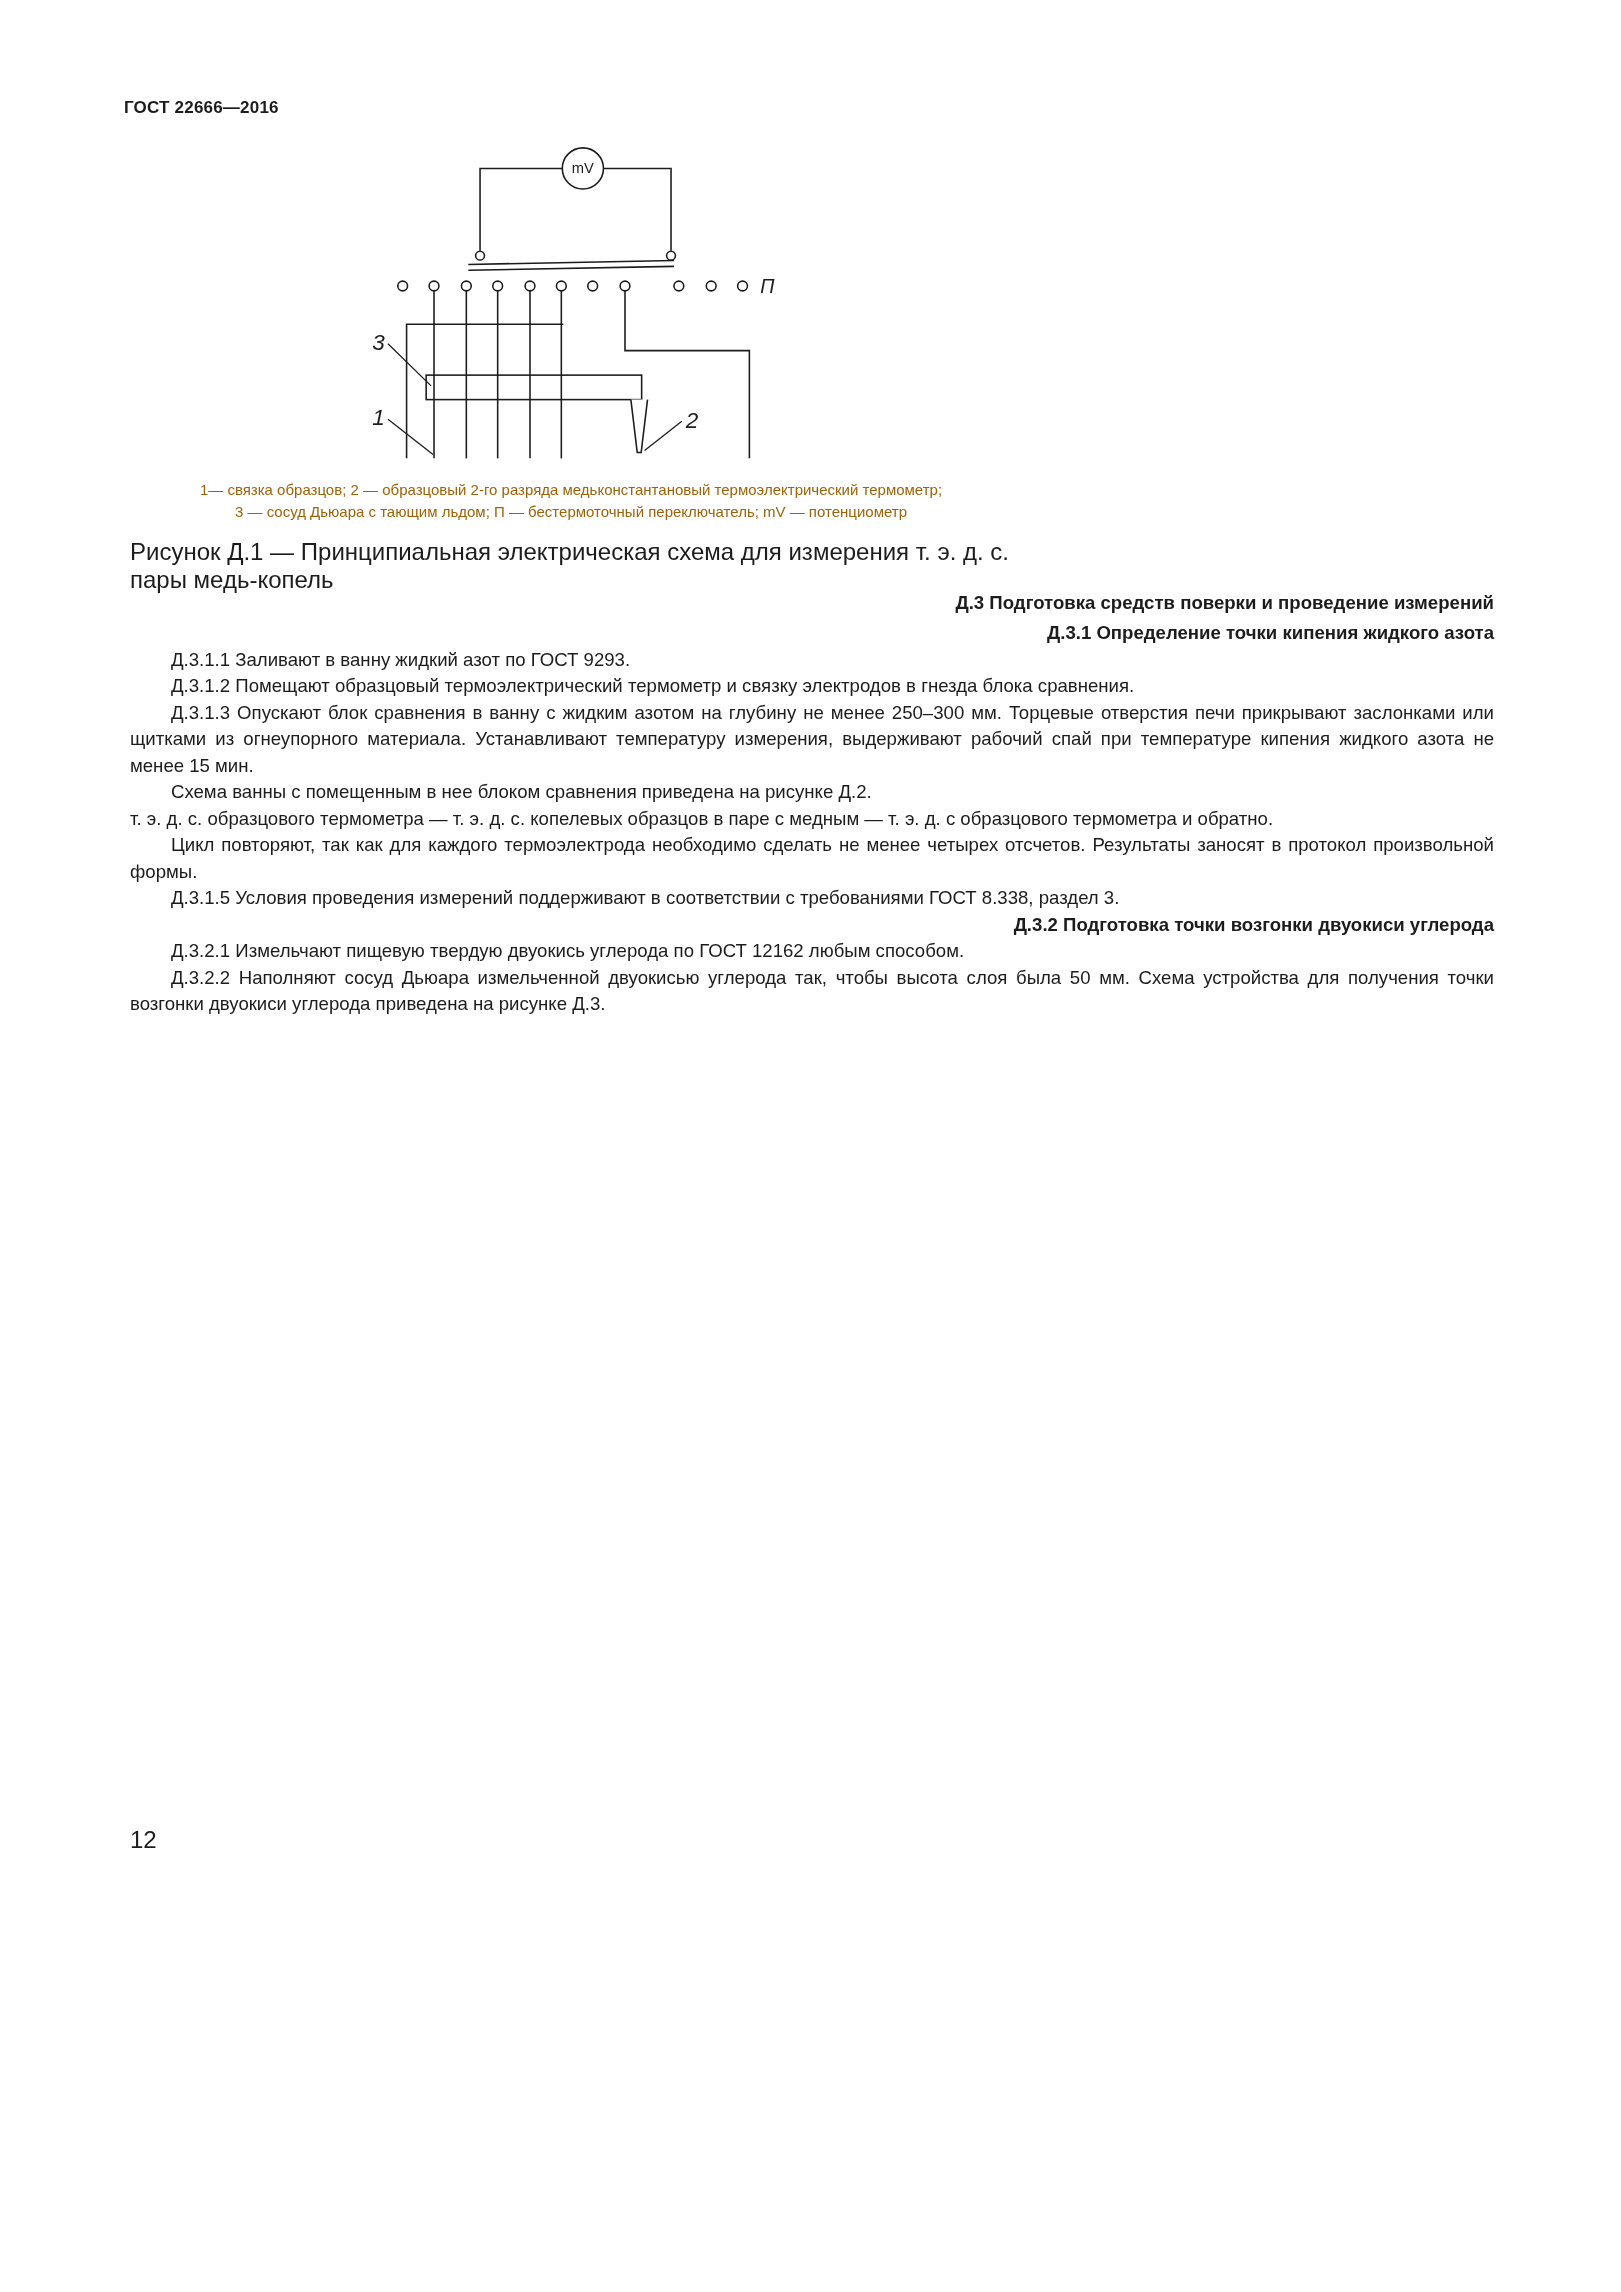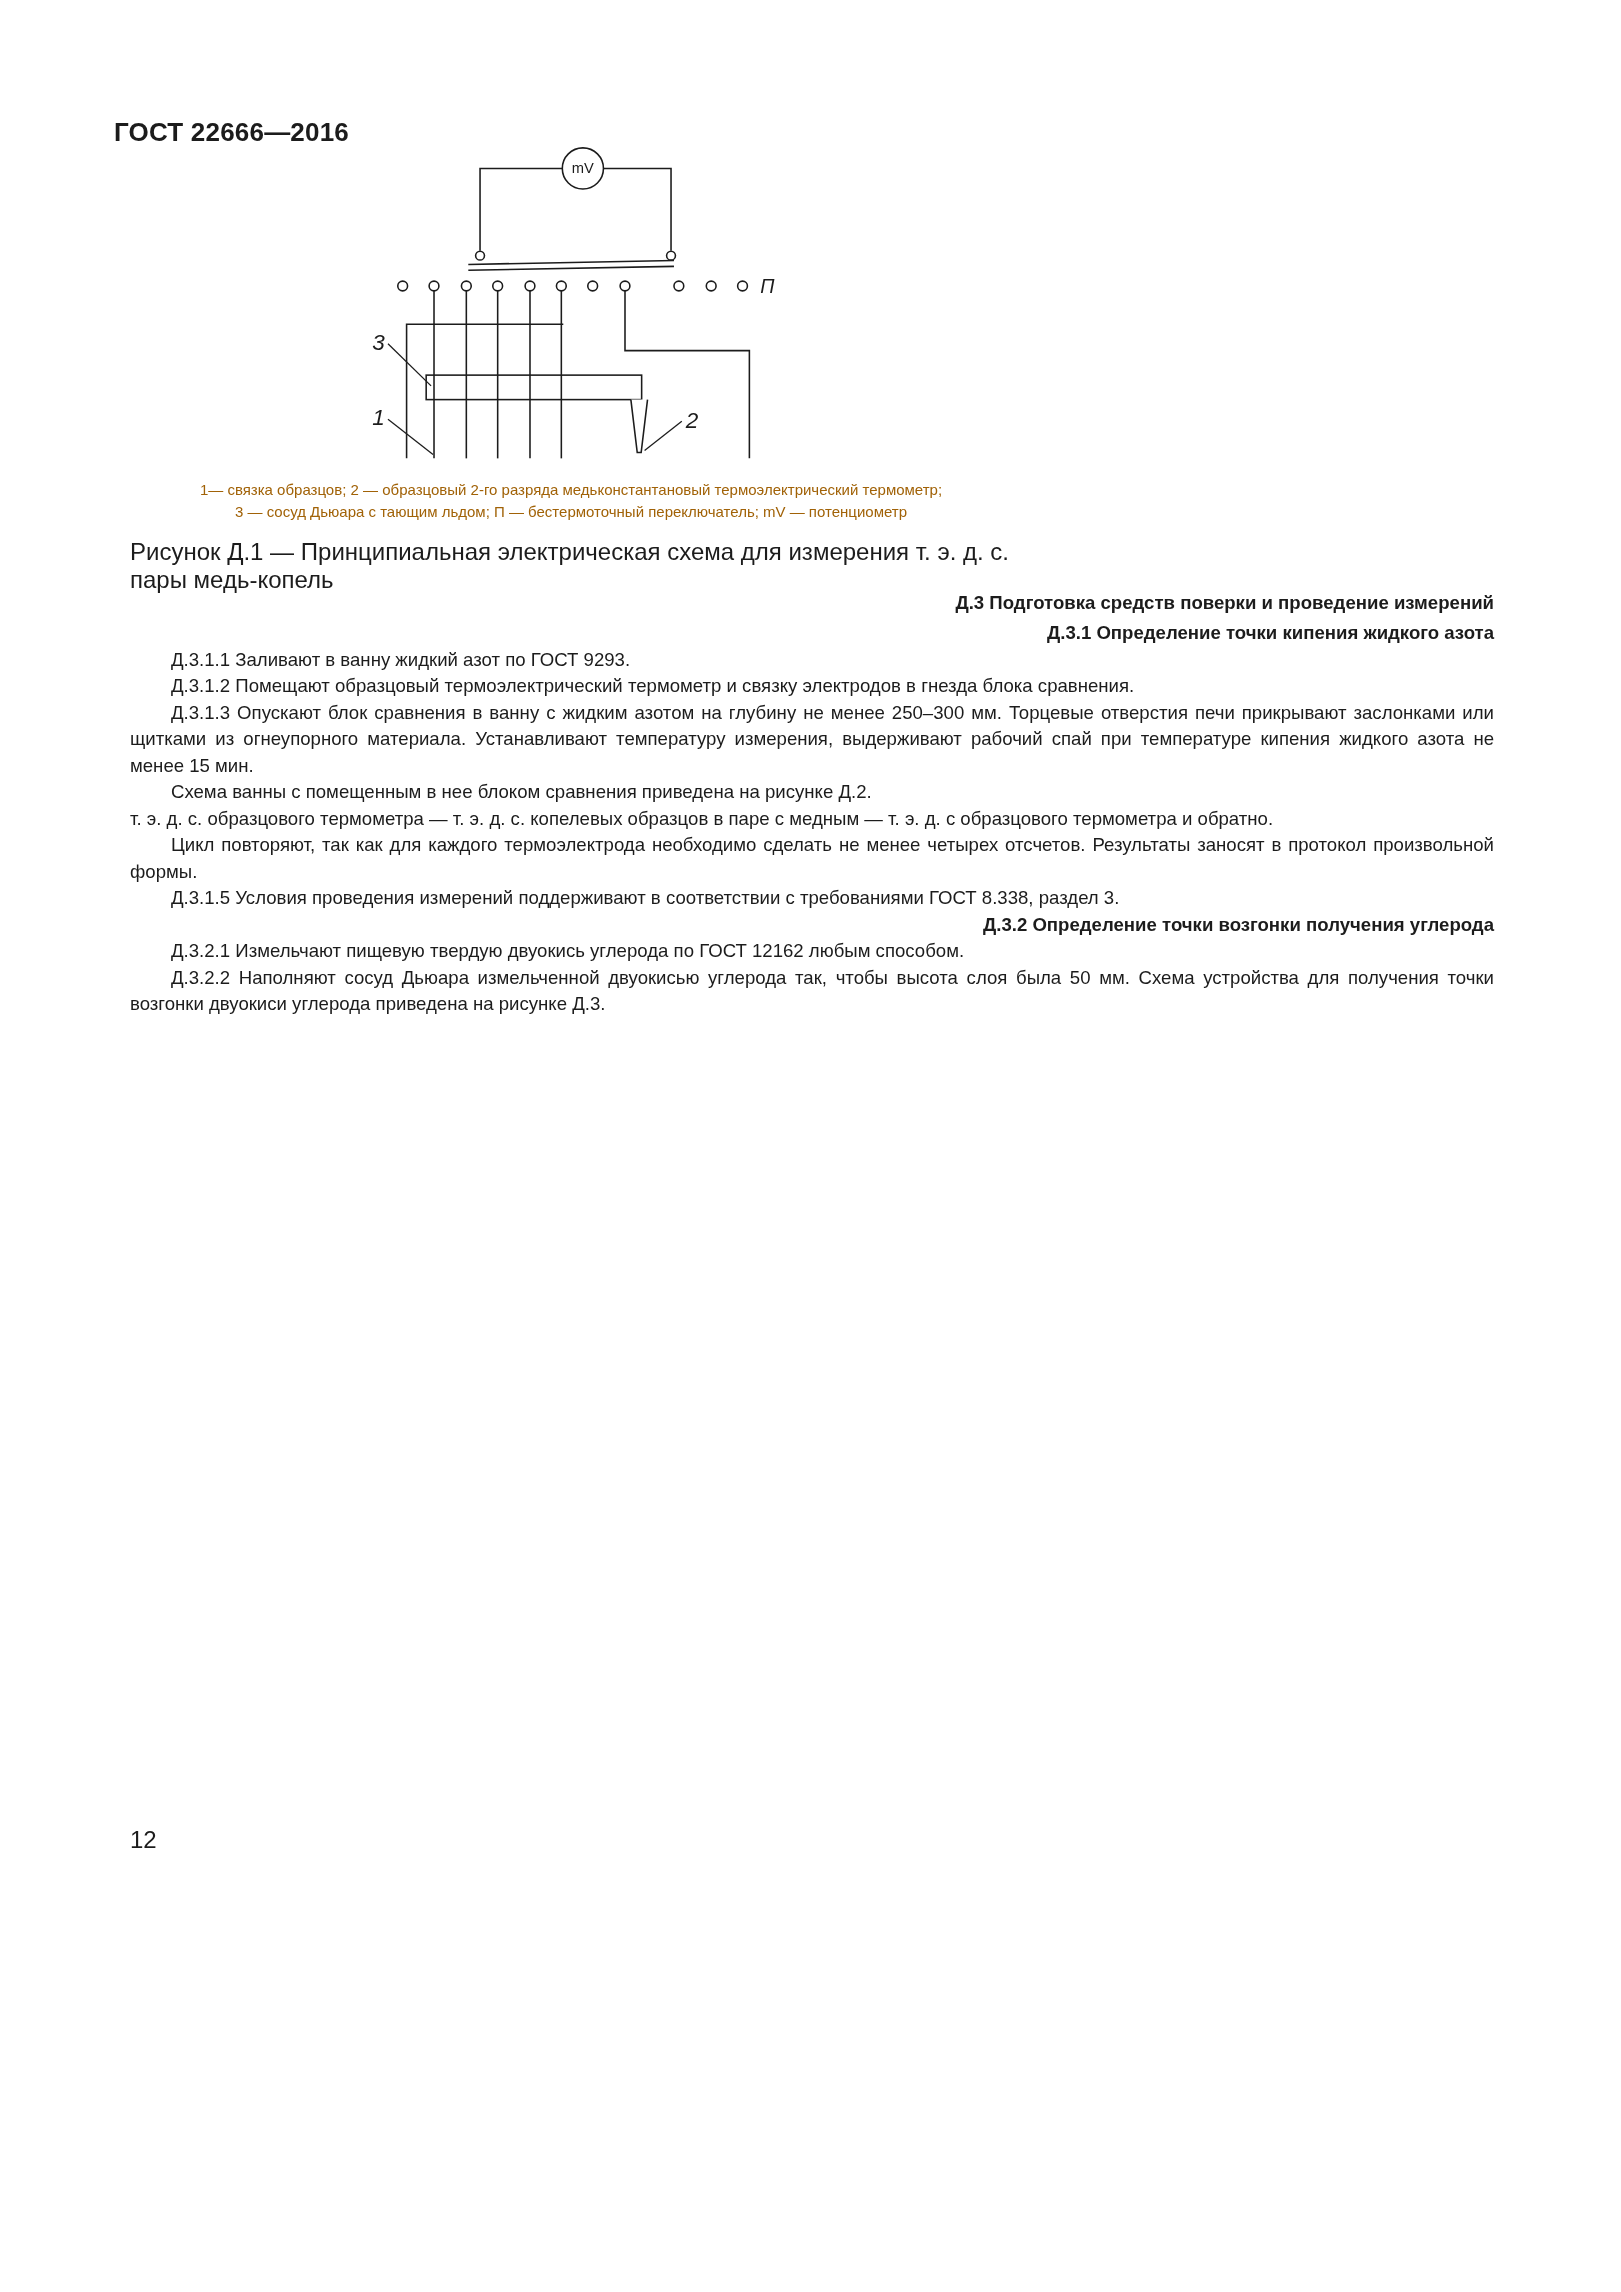--- a/index.html
+++ b/index.html
@@ -8,26 +8,25 @@
     position: relative;
     width: 1621px;
     height: 2293px;
     background: #ffffff;
     font-family: "Liberation Sans", sans-serif;
     color: #1c1c1c;
     overflow: hidden;
   }
   .doc-header {
     position: absolute;
-    left: 114px;
+    left: 124px;
     top: 98px;
-    font-size: 26px;
+    font-size: 17px;
     font-weight: bold;
     letter-spacing: 0.2px;
-    margin-top: 19px;
   }
   .figure-svg {
     position: absolute;
     left: 323px;
     top: 143px;
   }
   .figure-caption {
     position: absolute;
     left: 130px;
     top: 479px;
@@ -149,21 +148,21 @@
   <div class="body-text">
     <p class="para heading sp-top sp-bot">Д.3 Подготовка средств  поверки и  проведение измерений</p>
     <p class="para heading">Д.3.1 Определение точки кипения жидкого азота</p>
     <p class="para">Д.3.1.1 Заливают в ванну жидкий азот по ГОСТ 9293.</p>
     <p class="para">Д.3.1.2 Помещают образцовый термоэлектрический термометр и связку электродов в гнезда блока сравнения.</p>
     <p class="para">Д.3.1.3 Опускают блок сравнения в ванну с жидким азотом на глубину не менее 250–300 мм. Торцевые отверстия печи прикрывают заслонками или щитками из огнеупорного материала. Устанавливают температуру измерения, выдерживают рабочий  спай  при температуре кипения жидкого азота не менее  15 мин.</p>
     <p class="para">Схема ванны с помещенным в нее блоком сравнения приведена на рисунке Д.2.</p>
     <p class="para plain">т. э. д. с.  образцового термометра — т. э. д. с. копелевых образцов в паре с медным — т. э. д. с образцового термометра и обратно.</p>
     <p class="para">Цикл повторяют, так как для каждого термоэлектрода необходимо сделать не менее четырех отсчетов. Результаты заносят в протокол произвольной формы.</p>
     <p class="para">Д.3.1.5 Условия проведения измерений поддерживают в соответствии с требованиями ГОСТ 8.338, раздел 3.</p>
-    <p class="para heading">Д.3.2 Определение точки возгонки получения углерода</p>
+    <p class="para heading">Д.3.2 Подготовка точки возгонки двуокиси углерода</p>
     <p class="para">Д.3.2.1 Измельчают пищевую твердую двуокись углерода по ГОСТ 12162 любым способом.</p>
     <p class="para">Д.3.2.2 Наполняют сосуд Дьюара измельченной двуокисью углерода так, чтобы высота слоя была 50 мм. Схема устройства для получения точки возгонки двуокиси углерода приведена на рисунке Д.3.</p>
   </div>
 
   <div class="page-number">12</div>
 
 </div>
 
 
 </body></html>

